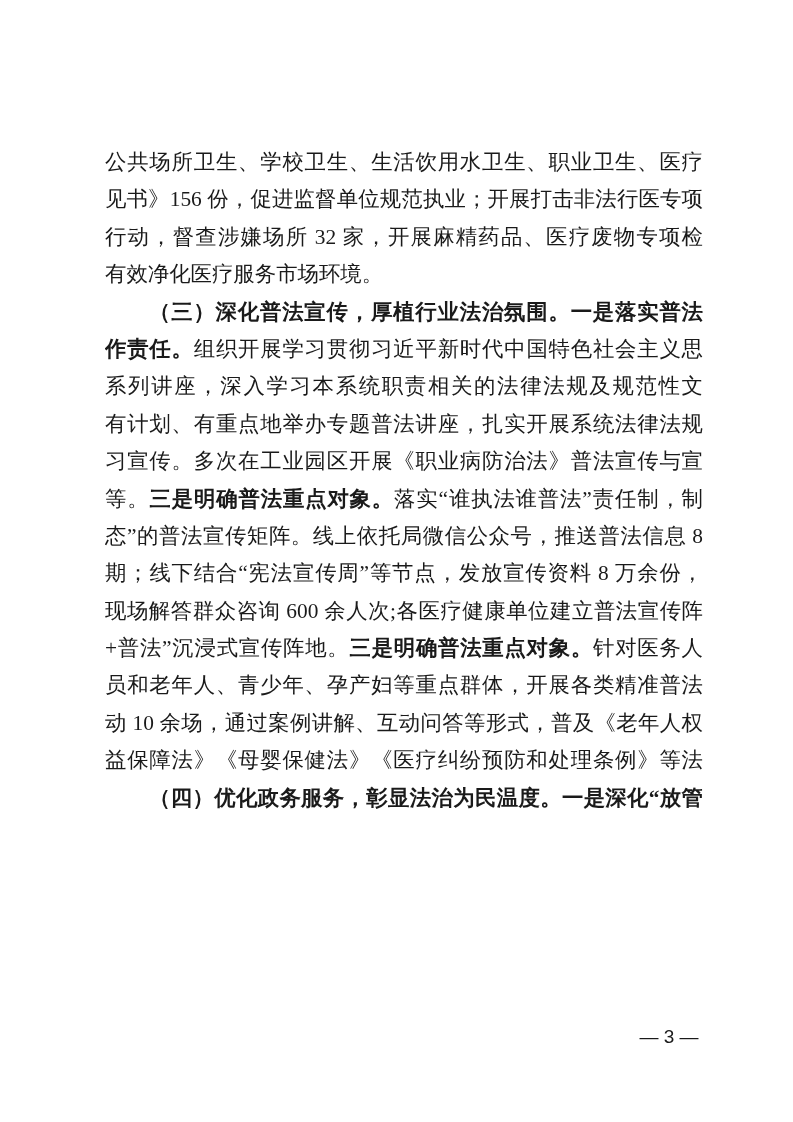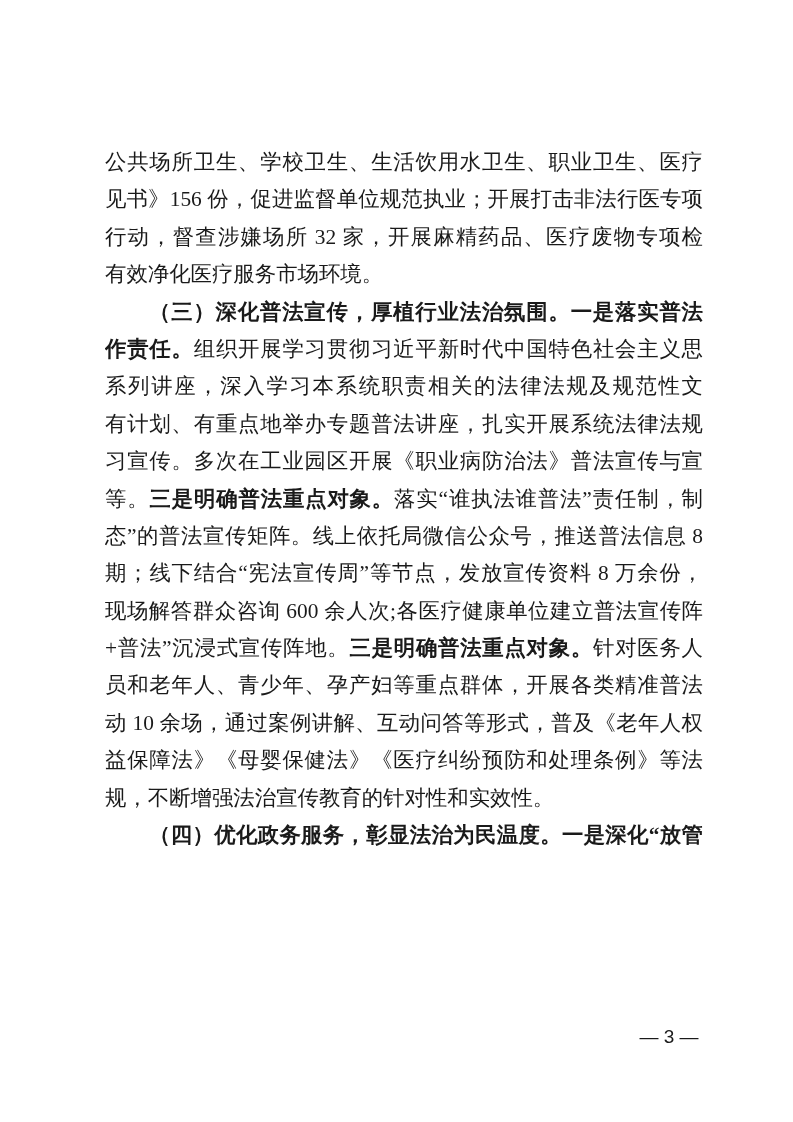--- a/index.html
+++ b/index.html
@@ -73,20 +73,19 @@
     <div class="line"><span class="seg">有计划、有重点地举办专题普法讲座，扎实开展系统法律法规学</span></div>
     <div class="line"><span class="seg">习宣传。多次在工业园区开展《职业病防治法》普法宣传与宣讲</span></div>
     <div class="line"><span class="seg">等。</span><span class="seg bold">三是明确普法重点对象。</span><span class="seg">落实“谁执法谁普法”责任制，制</span></div>
     <div class="line"><span class="seg">态”的普法宣传矩阵。线上依托局微信公众号，推送普法信息 8</span></div>
     <div class="line"><span class="seg">期；线下结合“宪法宣传周”等节点，发放宣传资料 8 万余份，</span></div>
     <div class="line"><span class="seg">现场解答群众咨询 600 余人次;各医疗健康单位建立普法宣传阵</span></div>
     <div class="line"><span class="seg">+普法”沉浸式宣传阵地。</span><span class="seg bold">三是明确普法重点对象。</span><span class="seg">针对医务人</span></div>
     <div class="line"><span class="seg">员和老年人、青少年、孕产妇等重点群体，开展各类精准普法活</span></div>
     <div class="line"><span class="seg">动 10 余场，通过案例讲解、互动问答等形式，普及《老年人权</span></div>
     <div class="line"><span class="seg">益保障法》《母婴保健法》《医疗纠纷预防和处理条例》等法律法</span></div>
-    <div class="line para-end"><span class="seg">规，不断增强法治宣传教育的针对性和实效性。</span></div>
 
     <div class="line indent"><span class="seg bold">（四）优化政务服务，彰显法治为民温度。一是深化“放管</span></div>
 
   </div>
 
   <div class="page-number">— 3 —</div>
 </div>
 
 </body></html>

